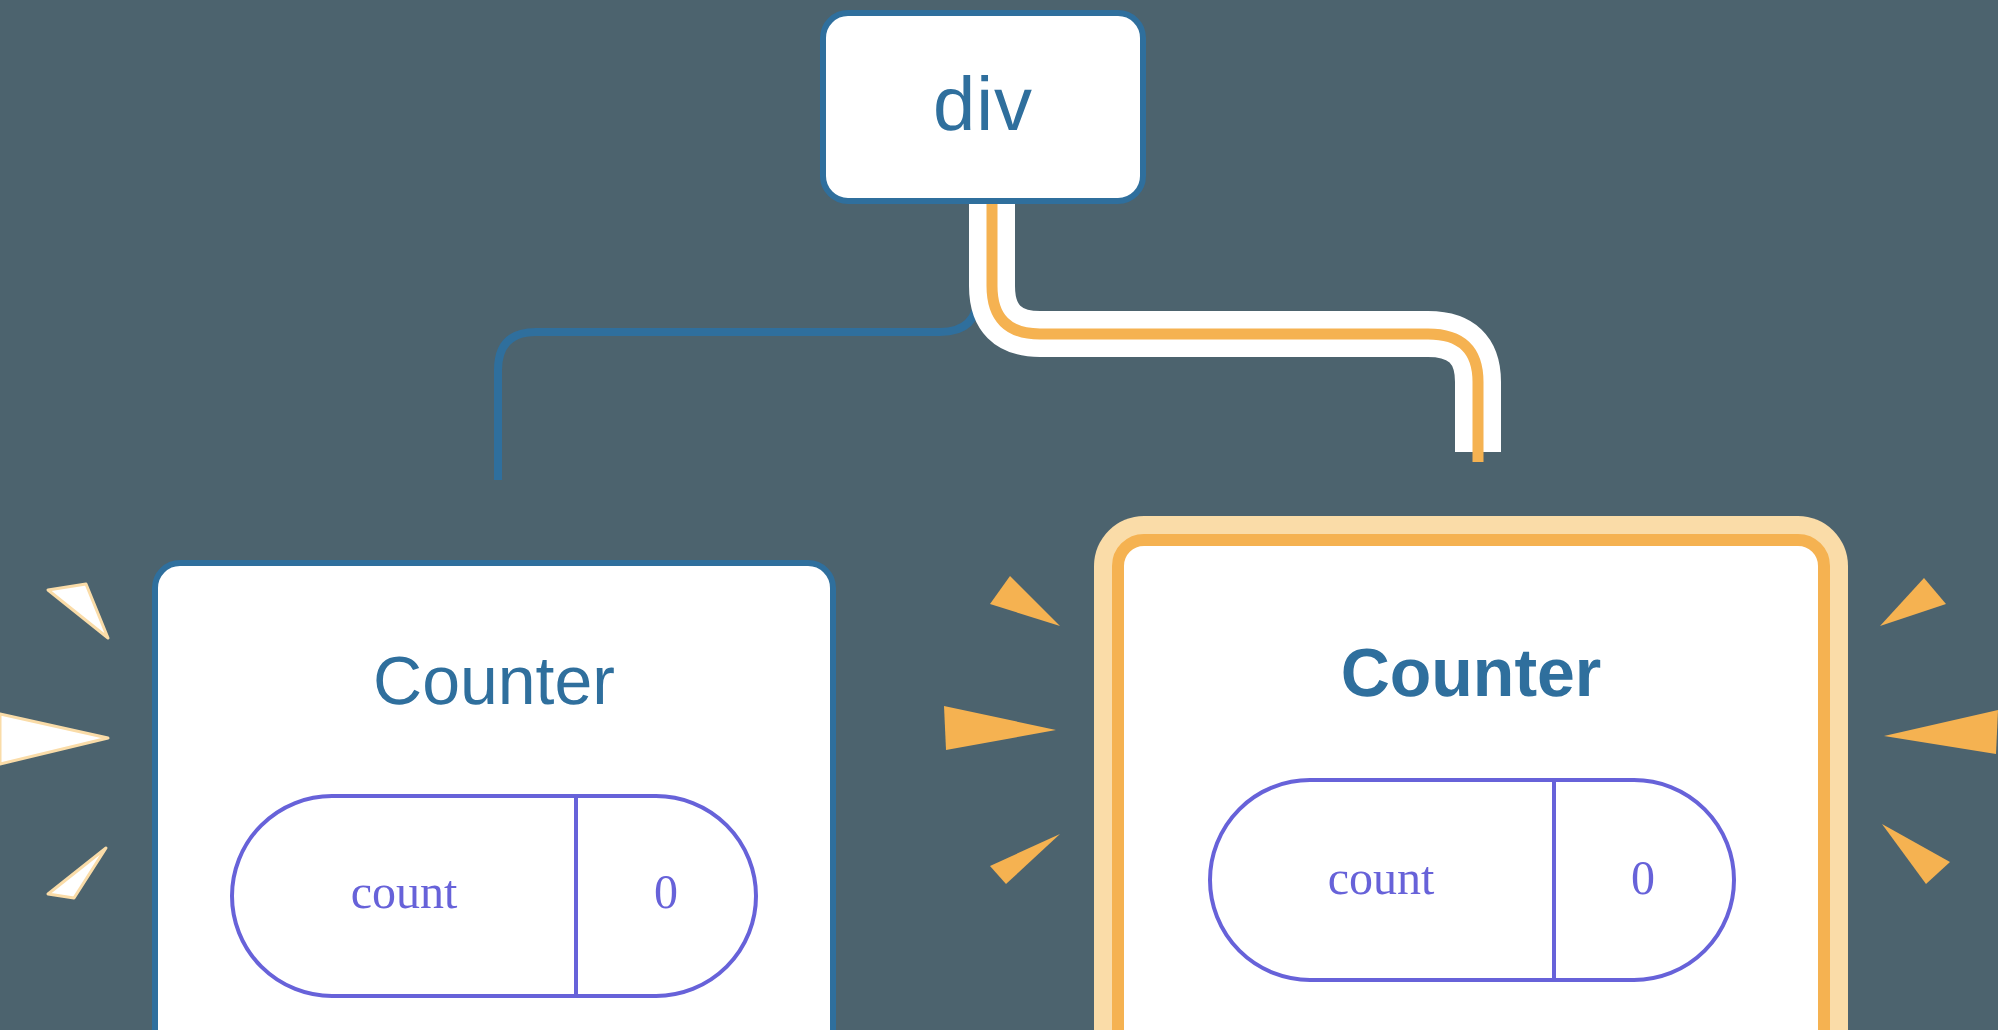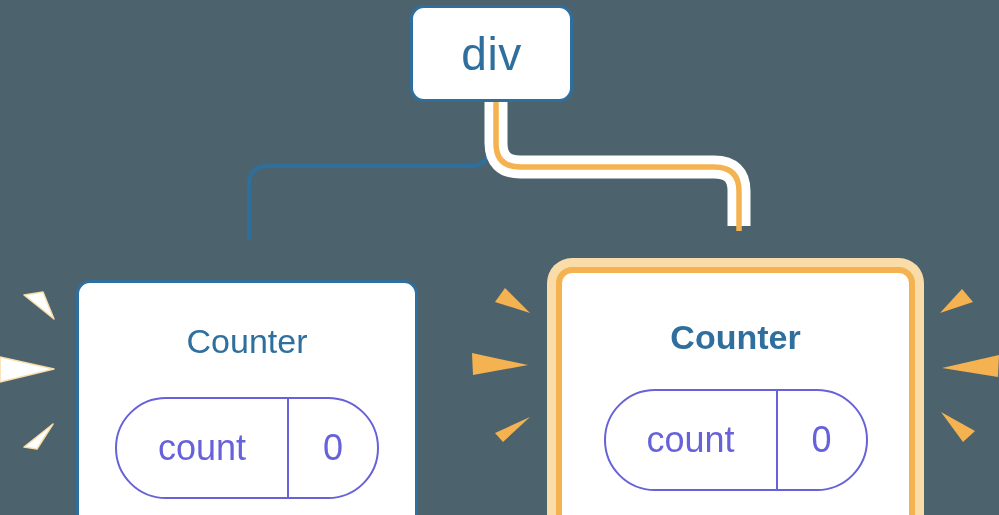--- a/index.html
+++ b/index.html
@@ -40,21 +40,21 @@
     background: var(--node-fill);
     border: 3.5px solid var(--blue);
     border-radius: 14px;
     display: flex;
     align-items: center;
     justify-content: center;
     z-index: 3;
   }
   .node-root .root-label {
     color: var(--blue);
-    font-size: 46px;
+    font-size: 38px;
     letter-spacing: 0.5px;
   }
   
   .counter {
     position: absolute;
     background: var(--node-fill);
     display: flex;
     flex-direction: column;
     align-items: center;
     justify-content: center;
@@ -89,22 +89,23 @@
     font-weight: 700;
   }
   
   .pill {
     display: flex;
     width: 264px;
     height: 102px;
     border: 2.5px solid var(--purple);
     border-radius: 51px;
     color: var(--purple);
-    font-size: 36px;
+    font-size: 24px;
     background: var(--node-fill);
+    font-family: Liberation Serif, serif;
   }
   .pill-key {
     flex: 1;
     display: flex;
     align-items: center;
     justify-content: center;
     border-right: 2.5px solid var(--purple);
   }
   .pill-val {
     width: 88px;

